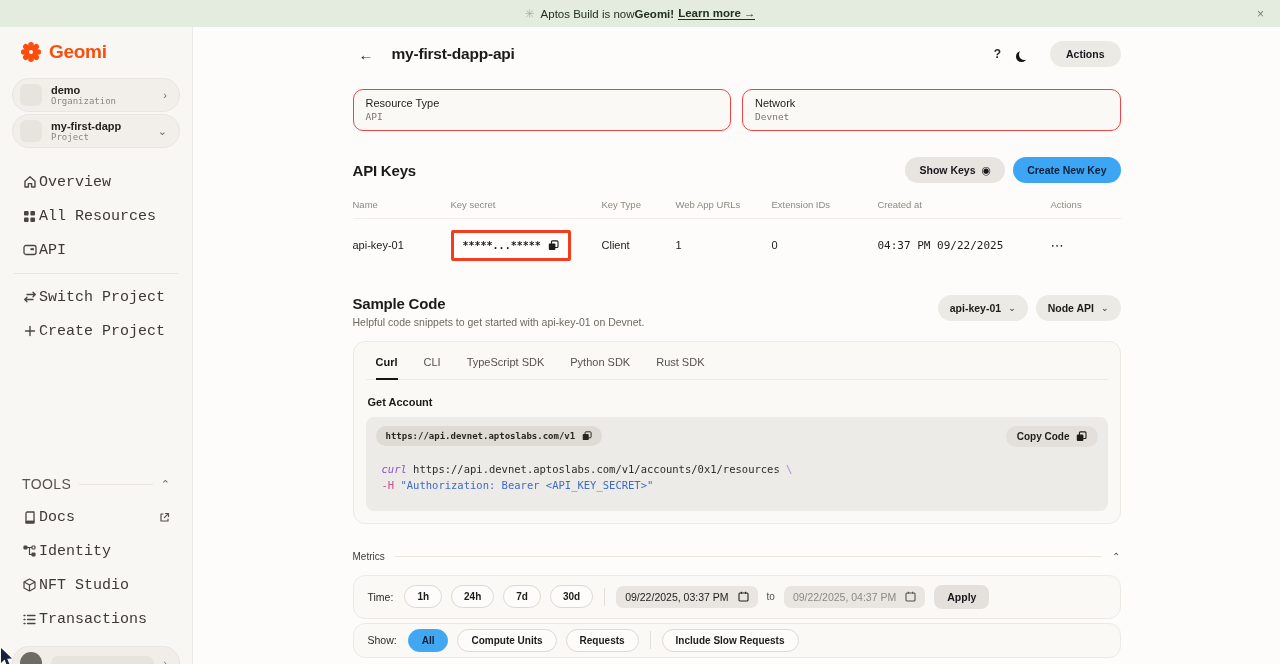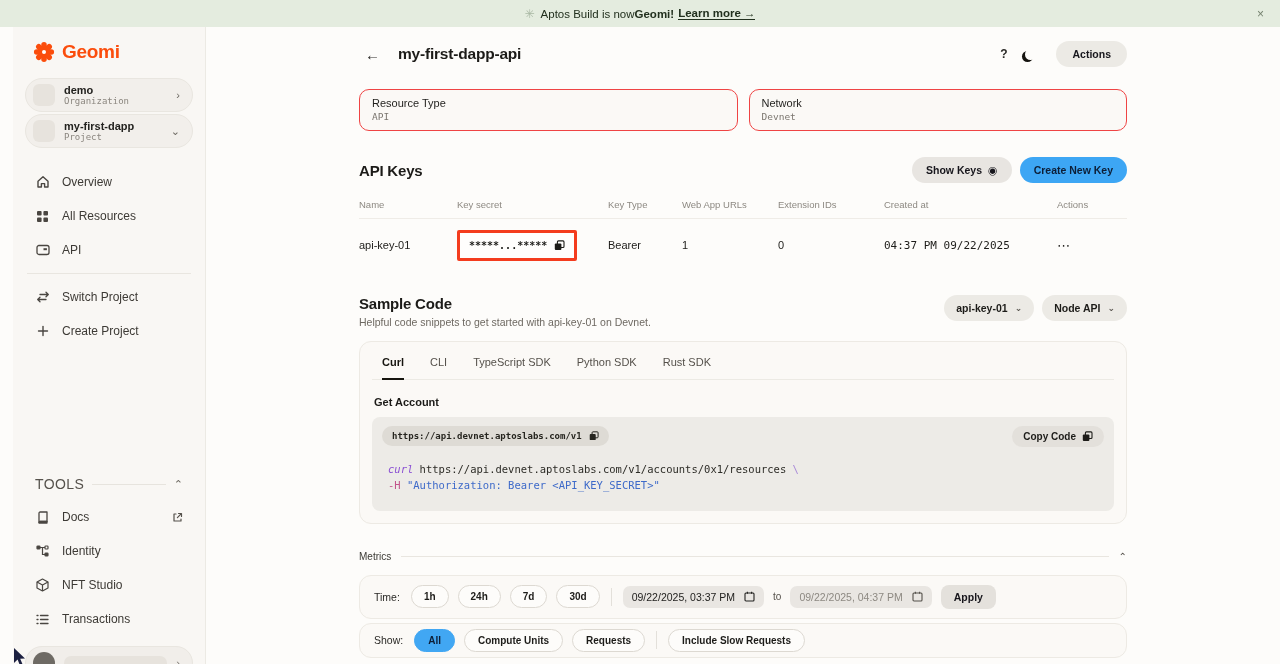--- a/index.html
+++ b/index.html
@@ -7,35 +7,35 @@
   body { font-family:"Liberation Sans","DejaVu Sans",sans-serif; background:#fdfcfa; color:#1c1b18; overflow:hidden; }
   .app { position:relative; width:1280px; height:664px; display:flex; flex-direction:column; }
 
   
   .banner { height:27px; background:#e4ecdf; display:flex; align-items:center; justify-content:center; position:relative; flex:0 0 auto; font-size:11.5px; color:#22301e; }
   .banner .spark { color:#a9b8a4; margin-right:6px; font-size:12px; }
   .banner b { font-weight:bold; }
   .banner .learn { font-weight:bold; border-bottom:1.5px solid #22301e; margin-left:4px; cursor:pointer; }
   .banner .close { position:absolute; right:16px; top:50%; transform:translateY(-50%); color:#75826f; font-size:12px; cursor:pointer; }
 
-  .shell { flex:1; display:flex; min-height:0;padding-left:13px; }
+  .shell { flex:1; display:flex; min-height:0; }
 
   
   .sidebar { width:193px; flex:0 0 193px; background:#f9f7f4; border-right:1px solid #eceae4; display:flex; flex-direction:column; padding:13px 12px 0 12px; position:relative; }
   .logo { display:flex; align-items:center; gap:7px; margin-left:8px; height:24px; }
   .logo-name { color:#fb4d0c; font-size:19px; font-weight:bold; letter-spacing:-0.3px; }
   .switcher { margin-top:14px; display:flex; flex-direction:column; gap:2px; }
   .pillcard { display:flex; align-items:center; gap:9px; background:#f2efeb; border:1px solid #e9e6e0; border-radius:17px; height:34px; padding:0 12px 0 7px; cursor:pointer; }
   .pillcard .sq { width:22px; height:22px; border-radius:6px; background:#e7e3dd; flex:0 0 auto; }
   .pillcard .tt { flex:1; min-width:0; }
   .pillcard .nm { font-size:11px; font-weight:bold; color:#23221f; line-height:12px; }
   .pillcard .ty { font-size:9px; color:#8b867f; font-family:"DejaVu Sans Mono",monospace; line-height:11px; }
   .chev { color:#6d6962; font-size:11px; }
   .nav { margin-top:17px; display:flex; flex-direction:column; }
-  .navitem { display:flex; align-items:center; gap:12px; height:34px; padding:0 10px; border-radius:10px; font-size:12px; color:#3d3a35; cursor:pointer; }
+  .navitem { display:flex; align-items:center; gap:2px; height:34px; padding:0 10px; border-radius:10px; font-size:15px; color:#3d3a35; cursor:pointer;font-family:Liberation Mono, monospace; }
   .navitem .ic { width:15px; display:flex; justify-content:center; color:#4a4641; }
   .sb-divider { height:1px; background:#e9e6e0; margin:6px 2px; }
   .spacer { flex:1; }
   .tools-head { display:flex; align-items:center; gap:8px; padding:0 10px; height:20px; cursor:pointer; }
   .tools-head .lbl { font-size:14px; letter-spacing:0.4px; color:#56524c; }
   .tools-head .line { flex:1; height:1px; background:#e7e4de; }
   .navitem .ext { margin-left:auto; color:#55514b; }
   .userpill { display:flex; align-items:center; gap:9px; background:#f1eeea; border:1px solid #e9e6e0; border-radius:17px; height:34px; padding:0 12px 0 7px; margin:10px 0 -16px 0; cursor:pointer; }
   .userpill .av { width:22px; height:22px; border-radius:50%; background:#6e6a64; }
   .userpill .skel { flex:1; height:14px; border-radius:7px; background:#e7e3dd; }
@@ -342,21 +342,21 @@
               <td class="pad">api-key-01</td>
               <td>
                 <span class="secretbox">
                   <span>*****...*****</span>
                   <svg class="icn" width="11" height="11" viewBox="0 0 11 11">
                       <rect x="3.4" y="0.9" width="6.6" height="6.6" rx="1" fill="none" stroke="#1d1c19" stroke-width="1.1"></rect>
                       <rect x="0.8" y="3.4" width="6.6" height="6.6" rx="1" fill="#1d1c19"></rect>
                     </svg>
                 </span>
               </td>
-              <td>Bearer</td>
+              <td>Client</td>
               <td>1</td>
               <td>0</td>
               <td class="mono-gray">04:37 PM 09/22/2025</td>
               <td><span class="dots">⋯</span></td>
             </tr>
           </tbody>
         </table>
 
         <div class="secrow" style="margin-top:23px; align-items:flex-start;">
           <span>

